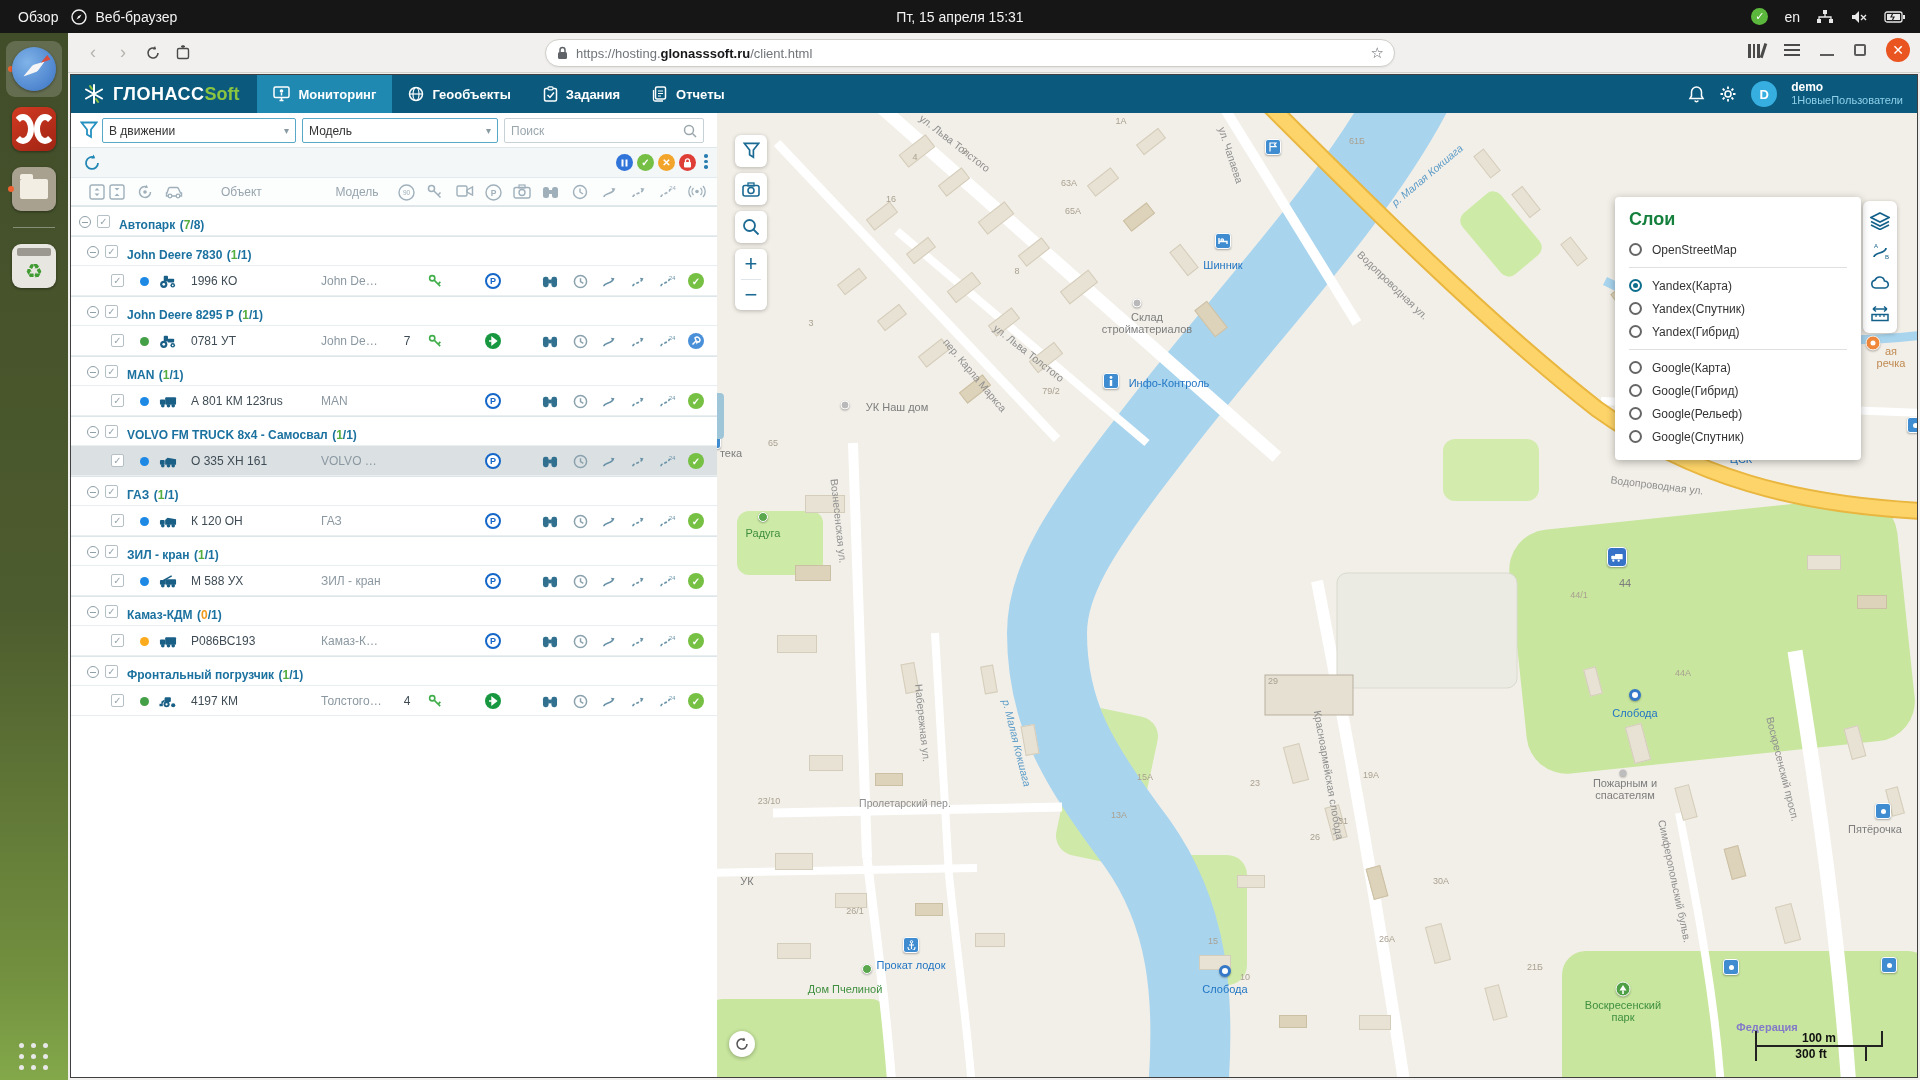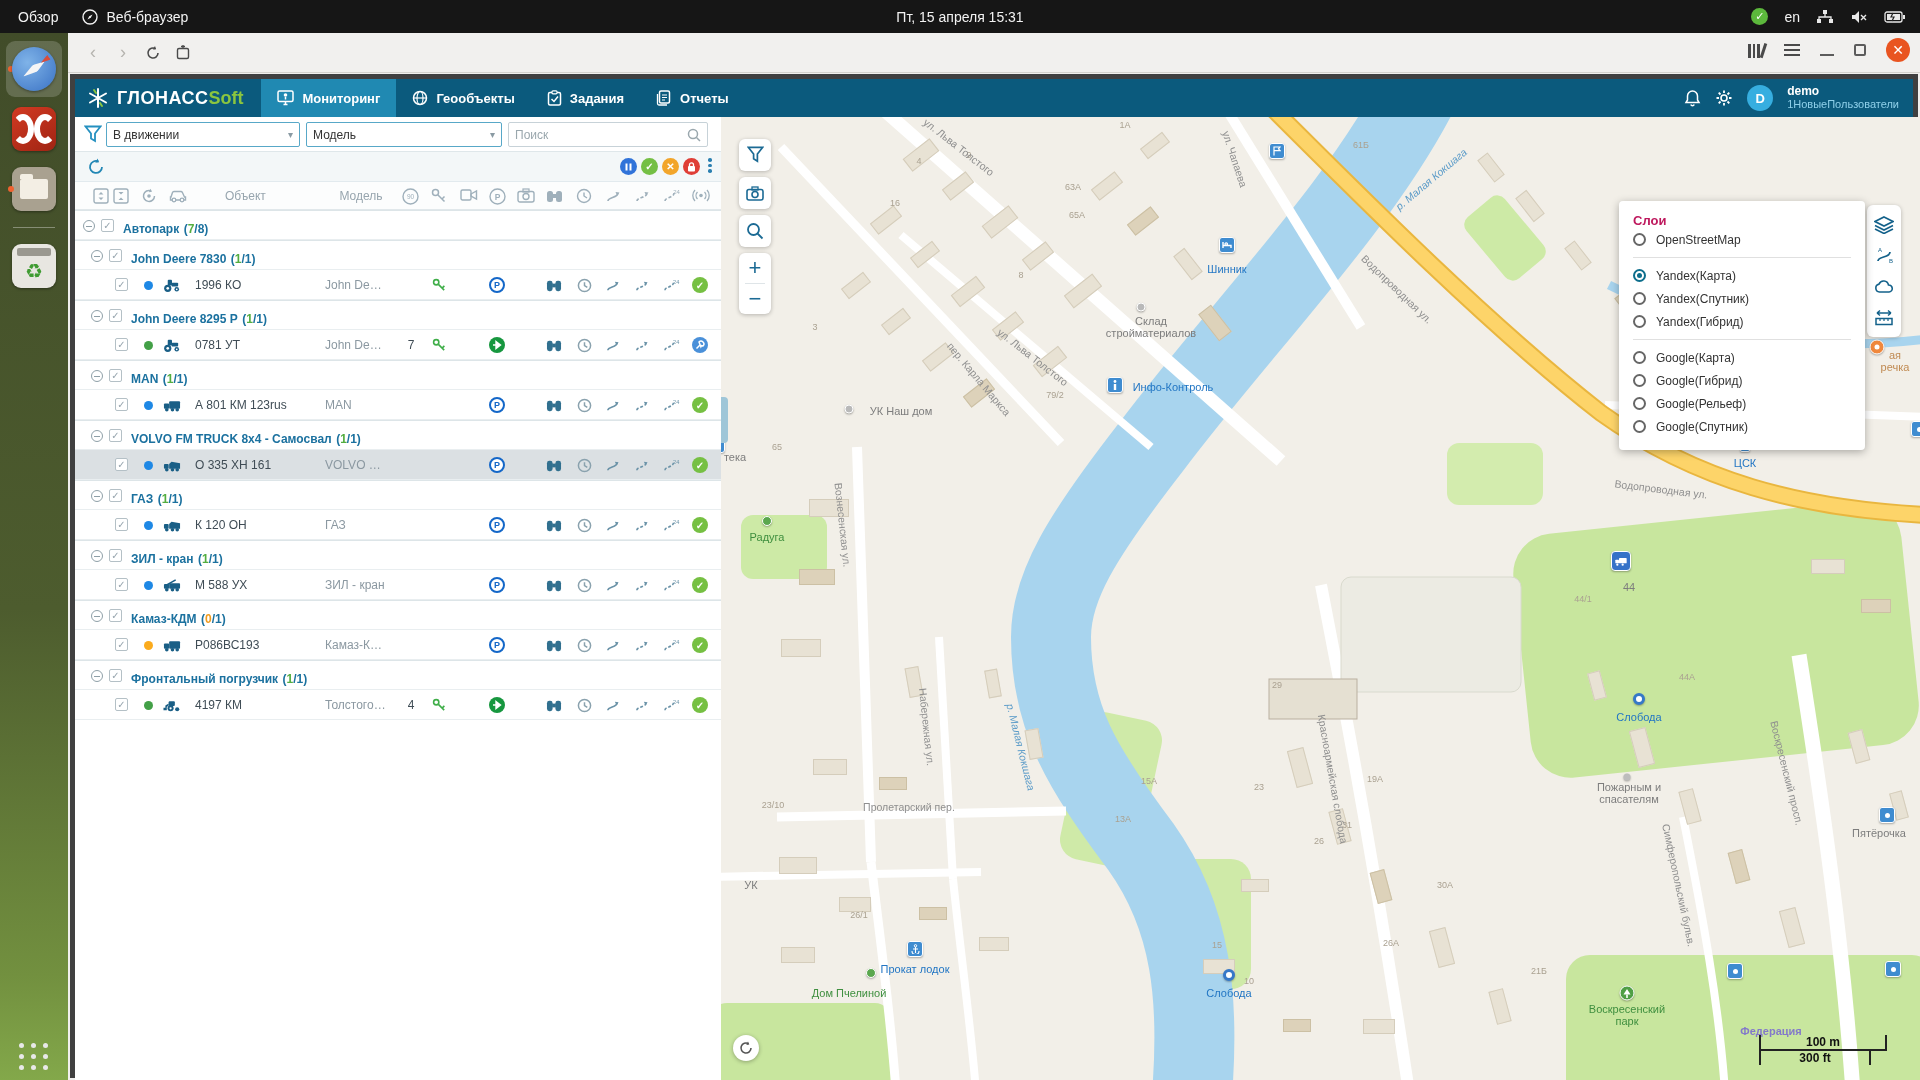--- a/index.html
+++ b/index.html
@@ -1,20 +1,20 @@
 <!DOCTYPE html>
 <html><head>
 <meta charset="utf-8">
 <style>
   *{margin:0;padding:0;box-sizing:border-box}
   html,body{width:1920px;height:1080px;overflow:hidden;font-family:"Liberation Sans",sans-serif;background:#222}
   .abs{position:absolute}
   
   #topbar{position:absolute;left:0;top:0;width:1920px;height:33px;background:#161616;color:#f2f2f2;font-size:14px;display:flex;align-items:center;z-index:50}
-  #topbar .tleft{display:flex;align-items:flex-end;gap:24px;padding-left:18px}
+  #topbar .tleft{display:flex;align-items:flex-end;gap:13px;padding-left:18px}
   #topbar .titem{display:flex;align-items:center;gap:8px;cursor:default}
   #topbar .tclock{position:absolute;left:50%;transform:translateX(-50%)}
   #topbar .tright{position:absolute;right:14px;display:flex;align-items:center;gap:16px}
   .okbadge{width:17px;height:17px;border-radius:50%;background:#5cb83c;color:#fff;font-size:11px;display:flex;align-items:center;justify-content:center}
   
   #dock{position:absolute;left:0;top:33px;width:68px;height:1047px;background:linear-gradient(180deg,#414c29 0%,#4d5c2e 55%,#72903f 90%,#83a84a 100%);z-index:40;display:flex;flex-direction:column;align-items:center;padding-top:8px}
   .dicon{width:56px;height:56px;border-radius:9px;display:flex;align-items:center;justify-content:center;position:relative;margin-bottom:4px}
   .dicon.active{background:rgba(255,255,255,.18)}
   .ddot{position:absolute;left:2px;top:50%;transform:translateY(-50%);width:6px;height:6px;border-radius:50%;background:#ef6230}
   .dsep{width:42px;height:1px;background:rgba(255,255,255,.35);margin:6px 0 10px}
@@ -43,21 +43,21 @@
   #urlbar .ustar{margin-left:auto;color:#5f6368;font-size:15px}
   .wbtns{position:absolute;right:10px;top:5px;display:flex;align-items:center;gap:20px}
   .wmin{width:14px;height:2px;background:#5c5c5c;margin-top:10px}
   .wres{width:12px;height:12px;border:2px solid #5c5c5c;border-radius:2px}
   .wclose{width:24px;height:24px;border-radius:50%;background:#e95420;color:#fff;display:flex;align-items:center;justify-content:center;font-size:14px}
   .libic{display:flex;gap:2px;align-items:flex-end;height:16px}
   .libic i{width:2.5px;background:#4a4a4a;display:block}
   .burger{display:flex;flex-direction:column;gap:3px}
   .burger i{width:16px;height:2px;background:#4a4a4a}
   
-  #apppage{position:absolute;left:2px;top:41px;width:1848px;height:1004px;background:#fff;border:5px solid #404040}
+  #apppage{position:absolute;left:2px;top:41px;width:1848px;height:1004px;background:#fff;border:1px solid #404040}
   #appheader{position:absolute;left:0;top:0;width:100%;height:38px;background:#0b5a7d;display:flex;align-items:center;color:#fff}
   #logo{display:flex;align-items:center;gap:8px;padding:0 18px 0 12px}
   #logo .lg1{font-size:18px;font-weight:bold;letter-spacing:.5px}
   #logo .lg2{font-size:18px;font-weight:bold;color:#8bc53f}
   .atab{height:38px;display:flex;align-items:center;gap:8px;padding:0 16px;font-size:13px;font-weight:bold;cursor:pointer}
   .atab.active{background:#2089b2}
   #hdr-right{margin-left:auto;display:flex;align-items:center;gap:14px;padding-right:14px}
   #avatar{width:26px;height:26px;border-radius:50%;background:#36aee0;display:flex;align-items:center;justify-content:center;font-weight:bold;font-size:13px}
   #userbox{line-height:13px;font-size:12px}
   #userbox .uname{font-weight:bold}
@@ -132,21 +132,21 @@
   
   .mctl{position:absolute;background:#fff;border-radius:6px;box-shadow:0 1px 4px rgba(0,0,0,.25);display:flex;align-items:center;justify-content:center}
   .mbtn{width:32px;height:32px}
   #zoomctl{flex-direction:column;width:32px}
   #zoomctl .zbtn{width:32px;height:30px;display:flex;align-items:center;justify-content:center;font-size:22px;color:#1b6a94}
   #zoomctl .zsep{width:20px;height:1px;background:#dfe5e8}
   #rctl{flex-direction:column;width:34px;padding:4px 0}
   #rctl .rbtn{width:34px;height:31px;display:flex;align-items:center;justify-content:center}
   
   #layers{position:absolute;right:56px;top:84px;width:246px;background:#fff;border-radius:4px;box-shadow:0 2px 8px rgba(0,0,0,.3);padding:12px 14px;z-index:6}
-  #layers .ltitle{font-size:13px;font-weight:bold;color:#be185d;margin-bottom:0}
+  #layers .ltitle{font-size:18px;font-weight:bold;color:#15803d;margin-bottom:8px}
   .lopt{display:flex;align-items:center;gap:10px;height:23px;cursor:pointer}
   .radio{width:13px;height:13px;border:2px solid #666;border-radius:50%;flex:none;position:relative}
   .lopt.on .radio{border-color:#0d6e8c}
   .lopt.on .radio:after{content:"";position:absolute;left:2px;top:2px;width:5px;height:5px;border-radius:50%;background:#0d6e8c}
   .rlabel{font-size:12px;color:#333}
   .lsep{height:1px;background:#e0e0e0;margin:6px 0}
   
   #scale{position:absolute;right:34px;bottom:16px;z-index:5;font-size:12px;font-weight:bold;color:#111}
   #scale .sc-m{width:128px;border:2px solid #222;border-top:none;text-align:center;padding-bottom:0px}
   #scale .sc-ft{width:112px;border:2px solid #222;border-bottom:none;margin-top:-2px;text-align:center;padding-top:0px}
@@ -238,20 +238,30 @@
           <path d="M13 8 A5 5 0 1 1 10.5 3.7" fill="none" stroke="#4a4a4a" stroke-width="1.6"></path>
           <path d="M10 1 L11 4.2 L7.8 4.6 Z" fill="#4a4a4a"></path>
         </svg>
       </span>
     <span class="bbtn">
         <svg width="16" height="16" viewBox="0 0 16 16">
           <rect x="2.5" y="3.5" width="11" height="10" rx="1.5" fill="none" stroke="#4a4a4a" stroke-width="1.4"></rect>
           <path d="M6 1.5 H10 M8 0 V3" stroke="#4a4a4a" stroke-width="1.3"></path>
         </svg>
       </span>
+    <div id="urlbar">
+      <svg width="13" height="15" viewBox="0 0 13 15" style="margin-right:7px">
+          <rect x="2" y="6" width="9" height="7" rx="1.5" fill="#5f6368"></rect>
+          <path d="M4 6 V4 a2.5 2.5 0 0 1 5 0 V6" fill="none" stroke="#5f6368" stroke-width="1.5"></path>
+        </svg>
+      <span class="upre">https://hosting.</span>
+        <span class="uhost">glonasssoft.ru</span>
+        <span class="upath">/client.html</span>
+      <span class="ustar">☆</span>
+    </div>
     <div class="wbtns">
       <span class="libic">
           <i style="height:14px"></i>
           <i style="height:14px"></i>
           <i style="height:14px"></i>
           <i style="height:15px;transform:rotate(18deg)"></i>
         </span>
       <span class="burger">
           <i></i>
           <i></i>

